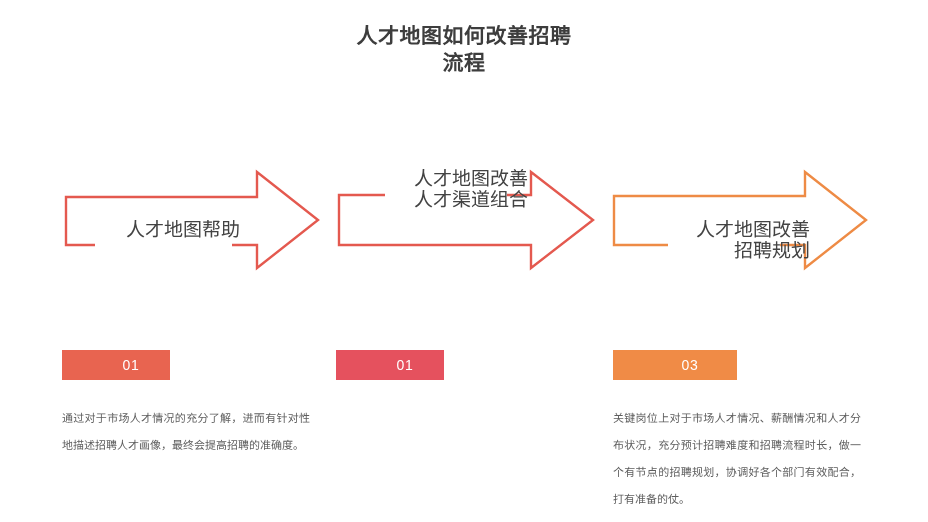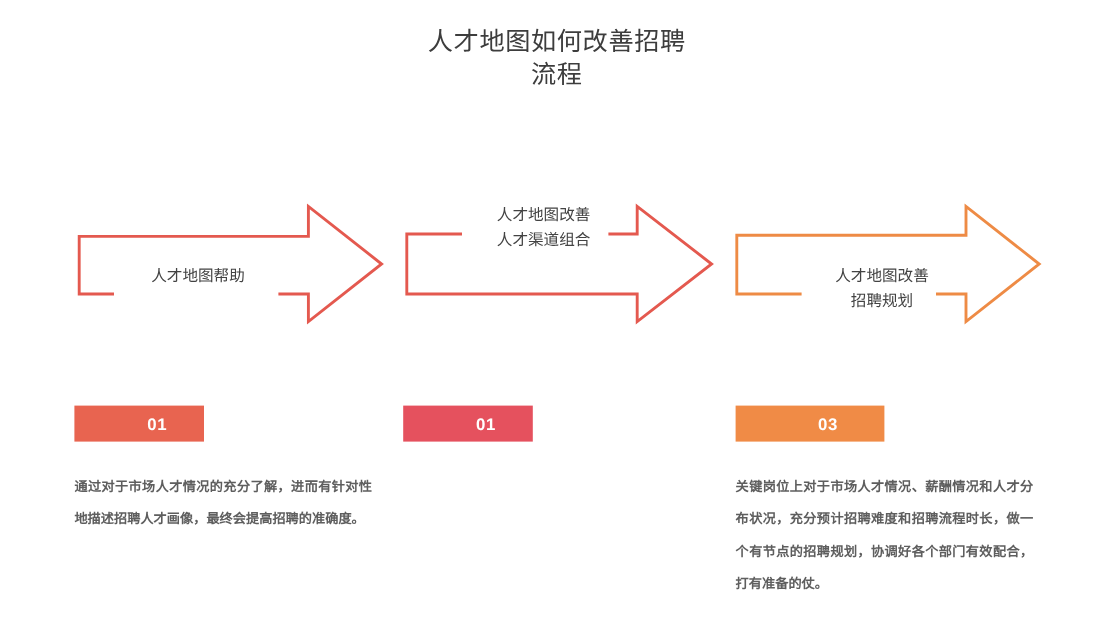--- a/index.html
+++ b/index.html
@@ -28,21 +28,21 @@
   
   .title-block {
     position: absolute;
     left: 264px;
     top: 22px;
     width: 400px;
     text-align: center;
   }
   .title-line {
     font-size: 21px;
-    font-weight: normal;
+    font-weight: bold;
     color: #3d3d3d;
     line-height: 27px;
     letter-spacing: 0.5px;
     white-space: nowrap;
   }
 
   
   .arrow-band {
     position: absolute;
     left: 0;
@@ -60,43 +60,42 @@
   }
   .arrow-path {
     fill: none;
     stroke-width: 2.4;
     stroke-linejoin: miter;
     stroke-linecap: butt;
   }
 
   .arrow-label {
     position: absolute;
-    text-align: center;
+    text-align: right;
     color: #434343;
-    font-size: 13px;
+    font-size: 19px;
     line-height: 21px;
     white-space: nowrap;
   }
   .arrow-label-1 { left: 90px;  top: 219px; width: 150px; }
   .arrow-label-2 { left: 378px; top: 168px; width: 150px; }
   .arrow-label-3 { left: 660px; top: 219px; width: 150px; }
 
   
   .columns {
     position: absolute;
     left: 0;
     top: 338px;
     width: 928px;
     height: 180px;
   }
   .column {
     position: absolute;
-    top: 0;
+    top: 12px;
     width: 250px;
-    font-weight: bold;
   }
   .col-1 { left: 62px; }
   .col-2 { left: 336px; }
   .col-3 { left: 613px; }
 
   .badge {
     width: 108px;
     height: 30px;
     display: block;
     position: relative;

